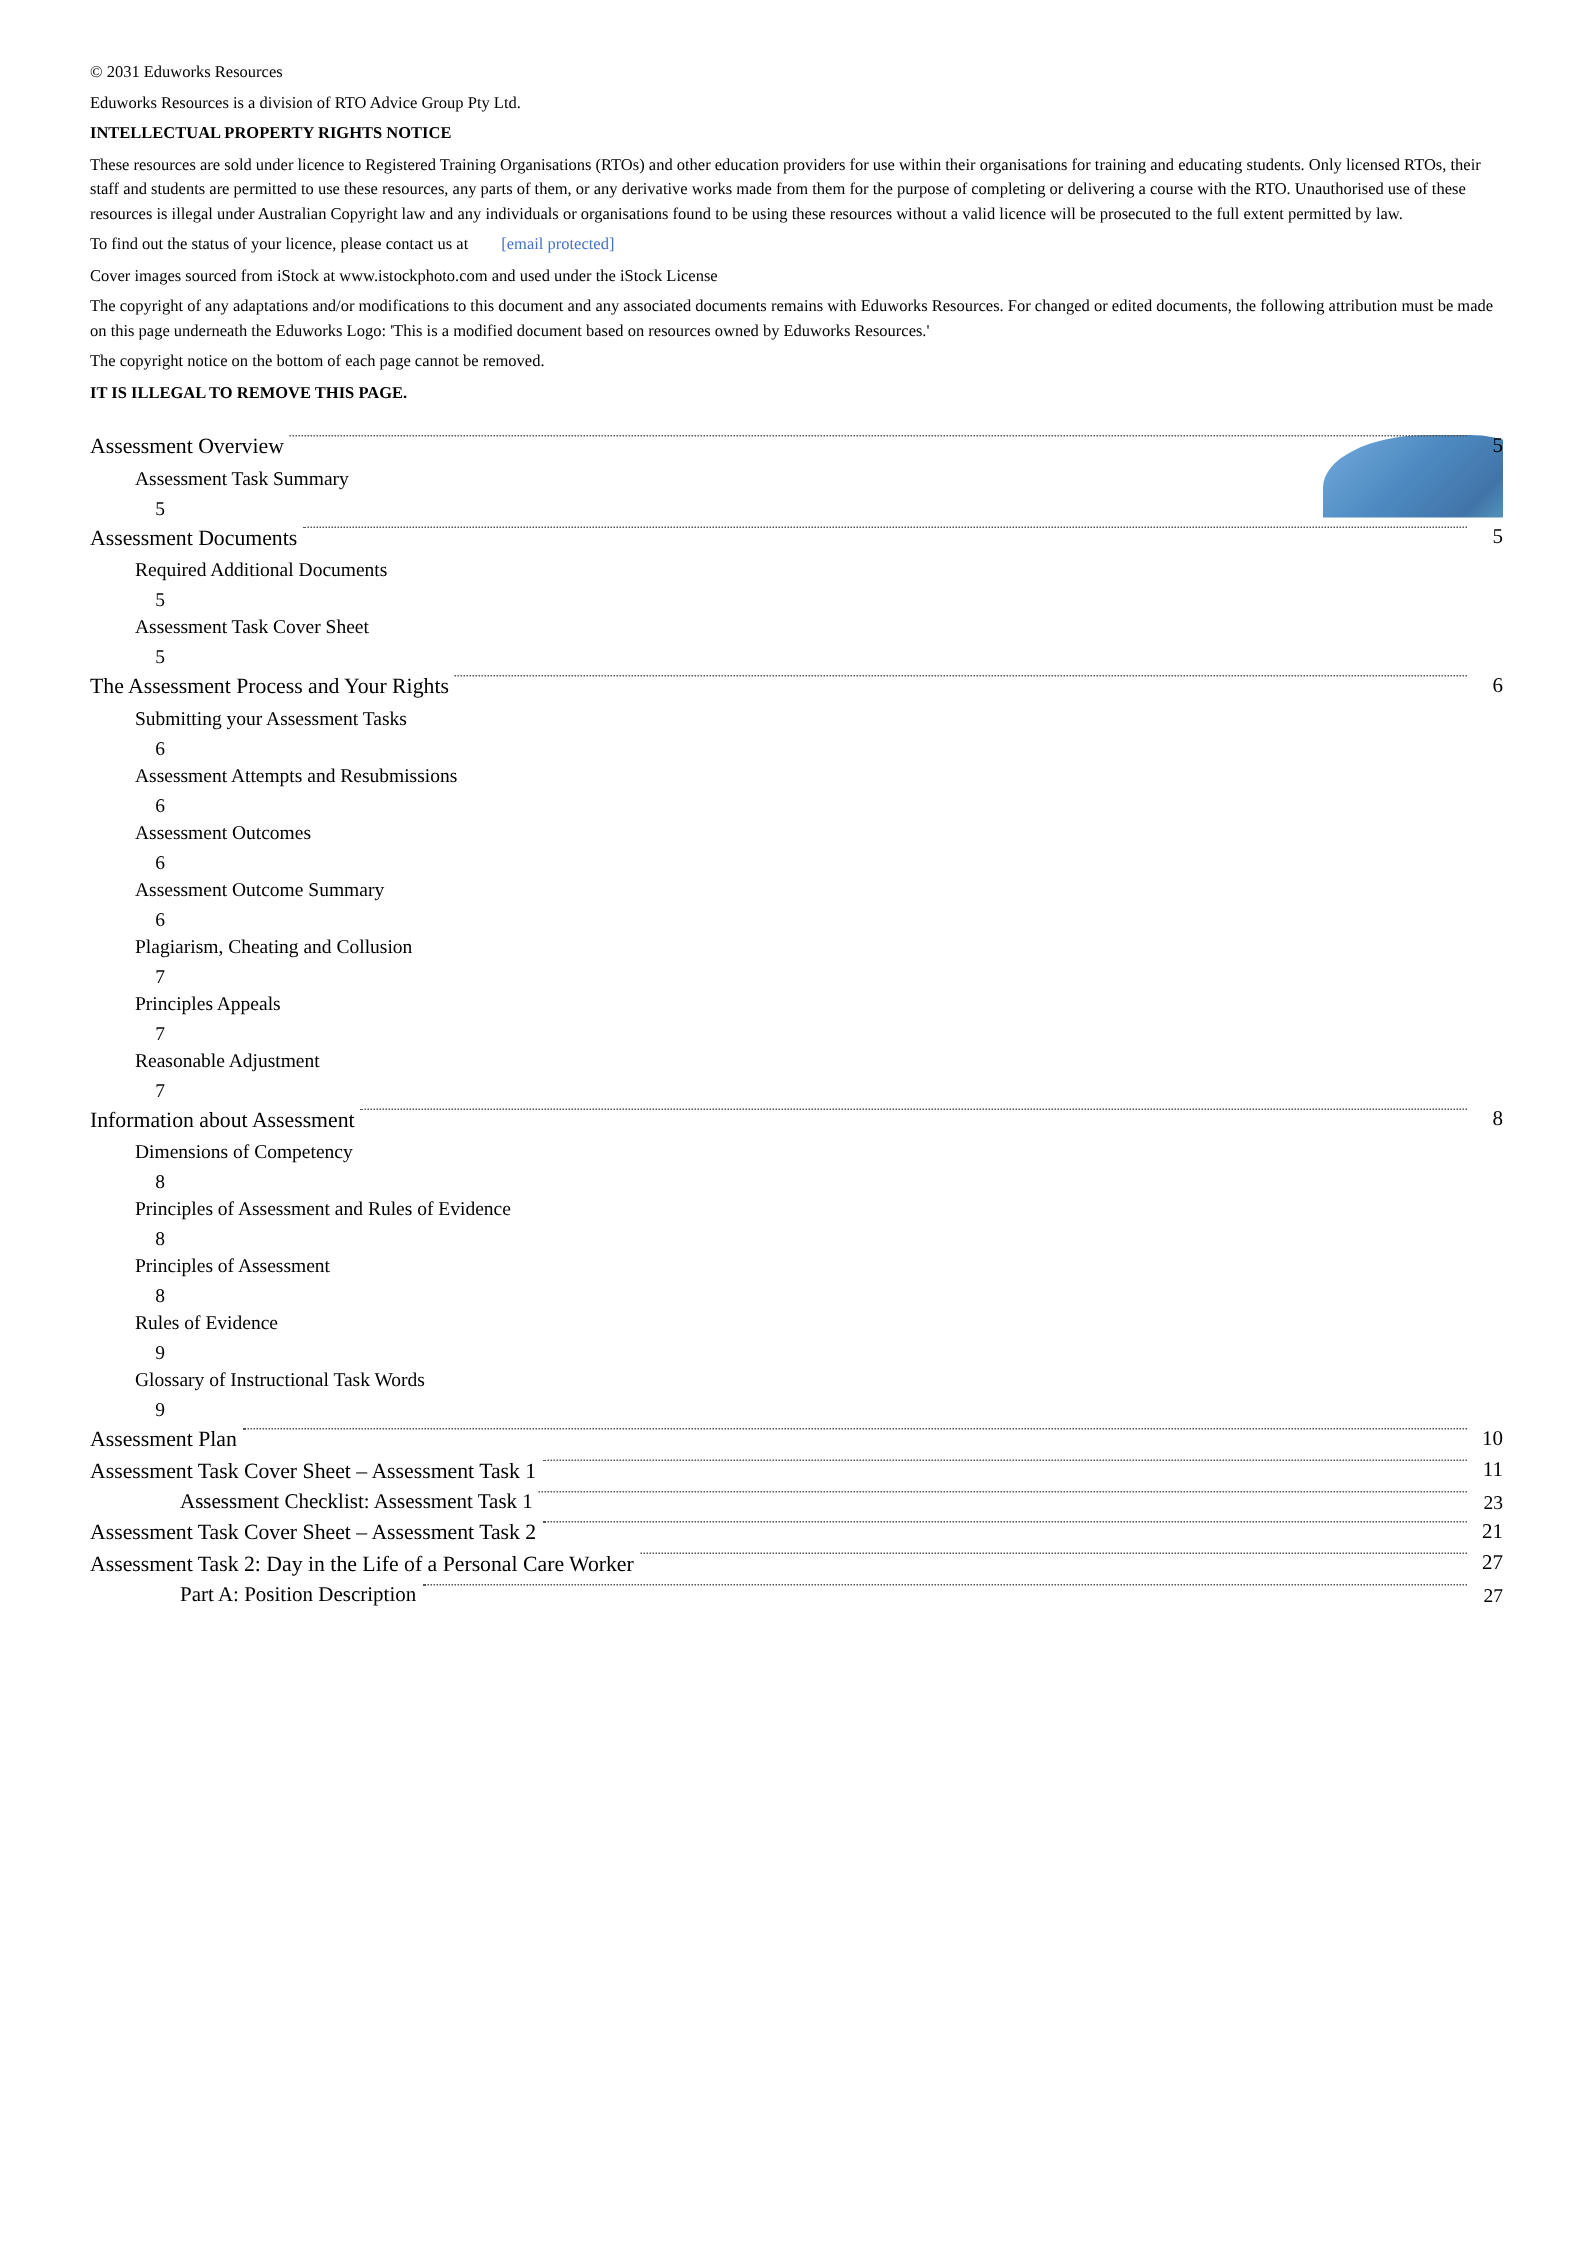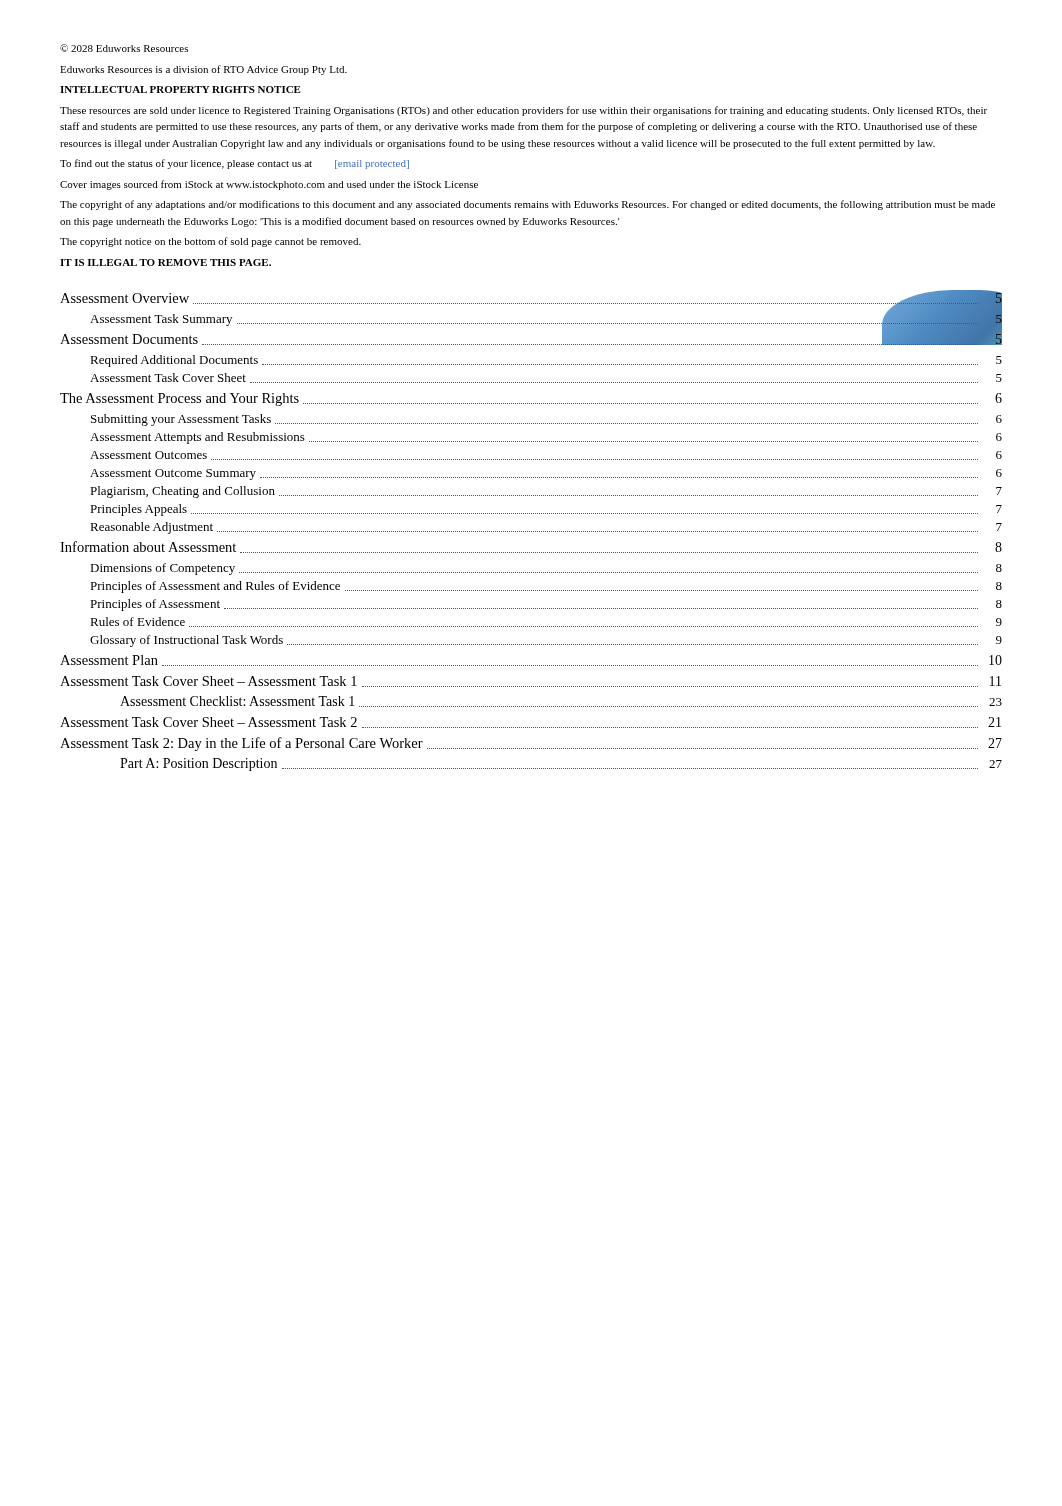--- a/index.html
+++ b/index.html
@@ -26,21 +26,21 @@
       font-size: 11px;
     }
     .copyright-section .highlight {
       color: #4472C4;
     }
     .toc-section {
       margin-top: 20px;
     }
     .toc-entry {
       display: flex;
-      align-items: flex-end;
+      align-items: flex-start;
       margin-bottom: 2px;
       position: relative;
     }
     .toc-entry .toc-label {
       white-space: nowrap;
       flex-shrink: 0;
     }
     .toc-entry .toc-dots {
       flex: 1;
       border-bottom: 1px dotted #555;
@@ -57,20 +57,21 @@
     .level-0 .toc-label {
       font-size: 14.5px;
       font-weight: normal;
     }
     .level-0 .toc-page {
       font-size: 14px;
     }
     
     .level-1 {
       padding-left: 30px;
+      flex-direction: column;
     }
     .level-1 .toc-label {
       font-size: 13px;
     }
     
     .level-2 {
       padding-left: 60px;
     }
     .level-2 .toc-label {
       font-size: 14px;
@@ -95,32 +96,32 @@
       opacity: 0.85;
     }
     .toc-wrapper {
       position: relative;
     }
   </style>
 </head>
 <body>
 
 <div class="copyright-section">
-  <p>© 2028 Eduworks Resources</p>
+  <p>© 2031 Eduworks Resources</p>
   <p>Eduworks Resources is a division of RTO Advice Group Pty Ltd.</p>
   <p class="bold-line">INTELLECTUAL PROPERTY RIGHTS NOTICE</p>
   <p>These resources are sold under licence to Registered Training Organisations (RTOs) and other education providers for use within their organisations for training and educating students. Only licensed RTOs, their staff and students are permitted to use these resources, any parts of them, or any derivative works made from them for the purpose of completing or delivering a course with the RTO. Unauthorised use of these resources is illegal under Australian Copyright law and any individuals or organisations found to be using these resources without a valid licence will be prosecuted to the full extent permitted by law.</p>
   <p>
     <span>To find out the status of your licence, please contact us at</span>
     &nbsp;&nbsp;&nbsp;&nbsp;&nbsp;&nbsp;
     <span class="highlight">[email protected]</span>
   </p>
   <p>Cover images sourced from iStock at www.istockphoto.com and used under the iStock License</p>
   <p>The copyright of any adaptations and/or modifications to this document and any associated documents remains with Eduworks Resources. For changed or edited documents, the following attribution must be made on this page underneath the Eduworks Logo:        'This is a modified document based on resources owned by Eduworks Resources.'</p>
-  <p>The copyright notice on the bottom of sold page cannot be removed.</p>
+  <p>The copyright notice on the bottom of each page cannot be removed.</p>
   <p class="bold-line">IT IS ILLEGAL TO REMOVE THIS PAGE.</p>
 </div>
 
 <div class="toc-wrapper">
   <div class="decorative-image">
     <div class="decorative-blob"></div>
   </div>
   <div class="toc-section" id="toc-container">
   <div class="toc-entry level-0">
         <span class="toc-label">Assessment Overview</span>

